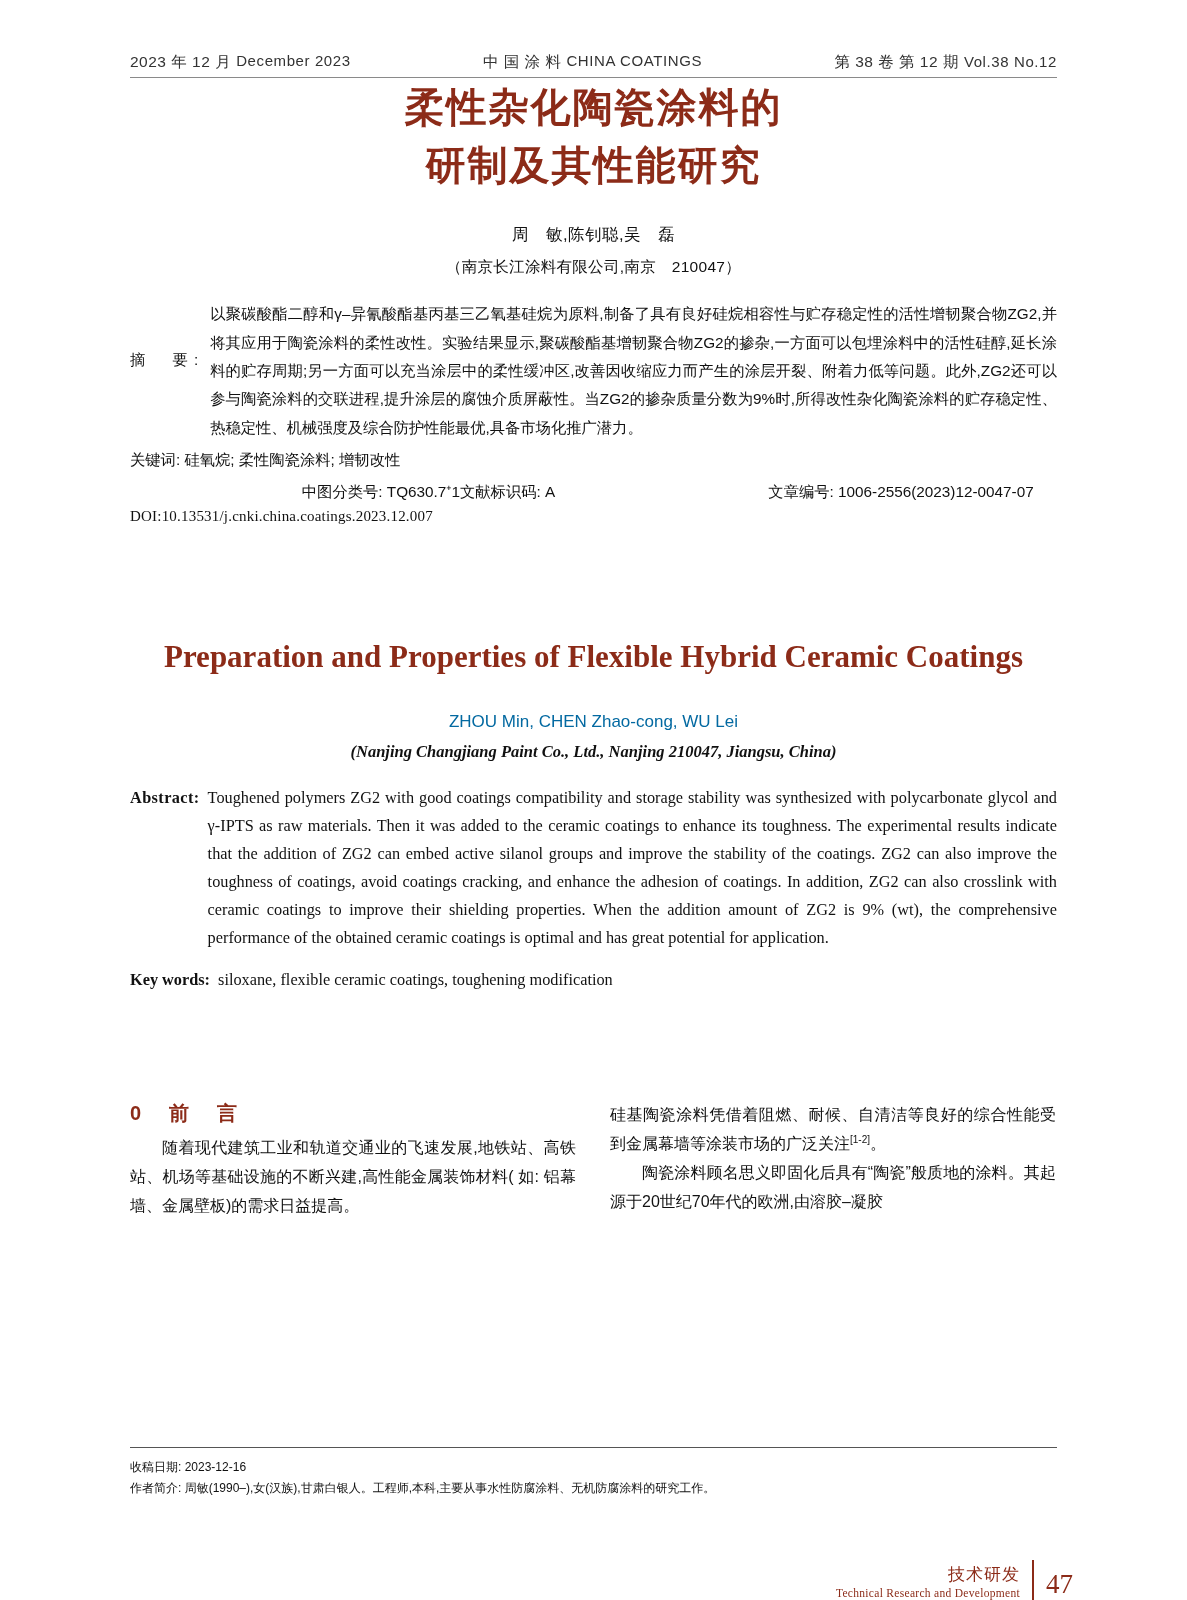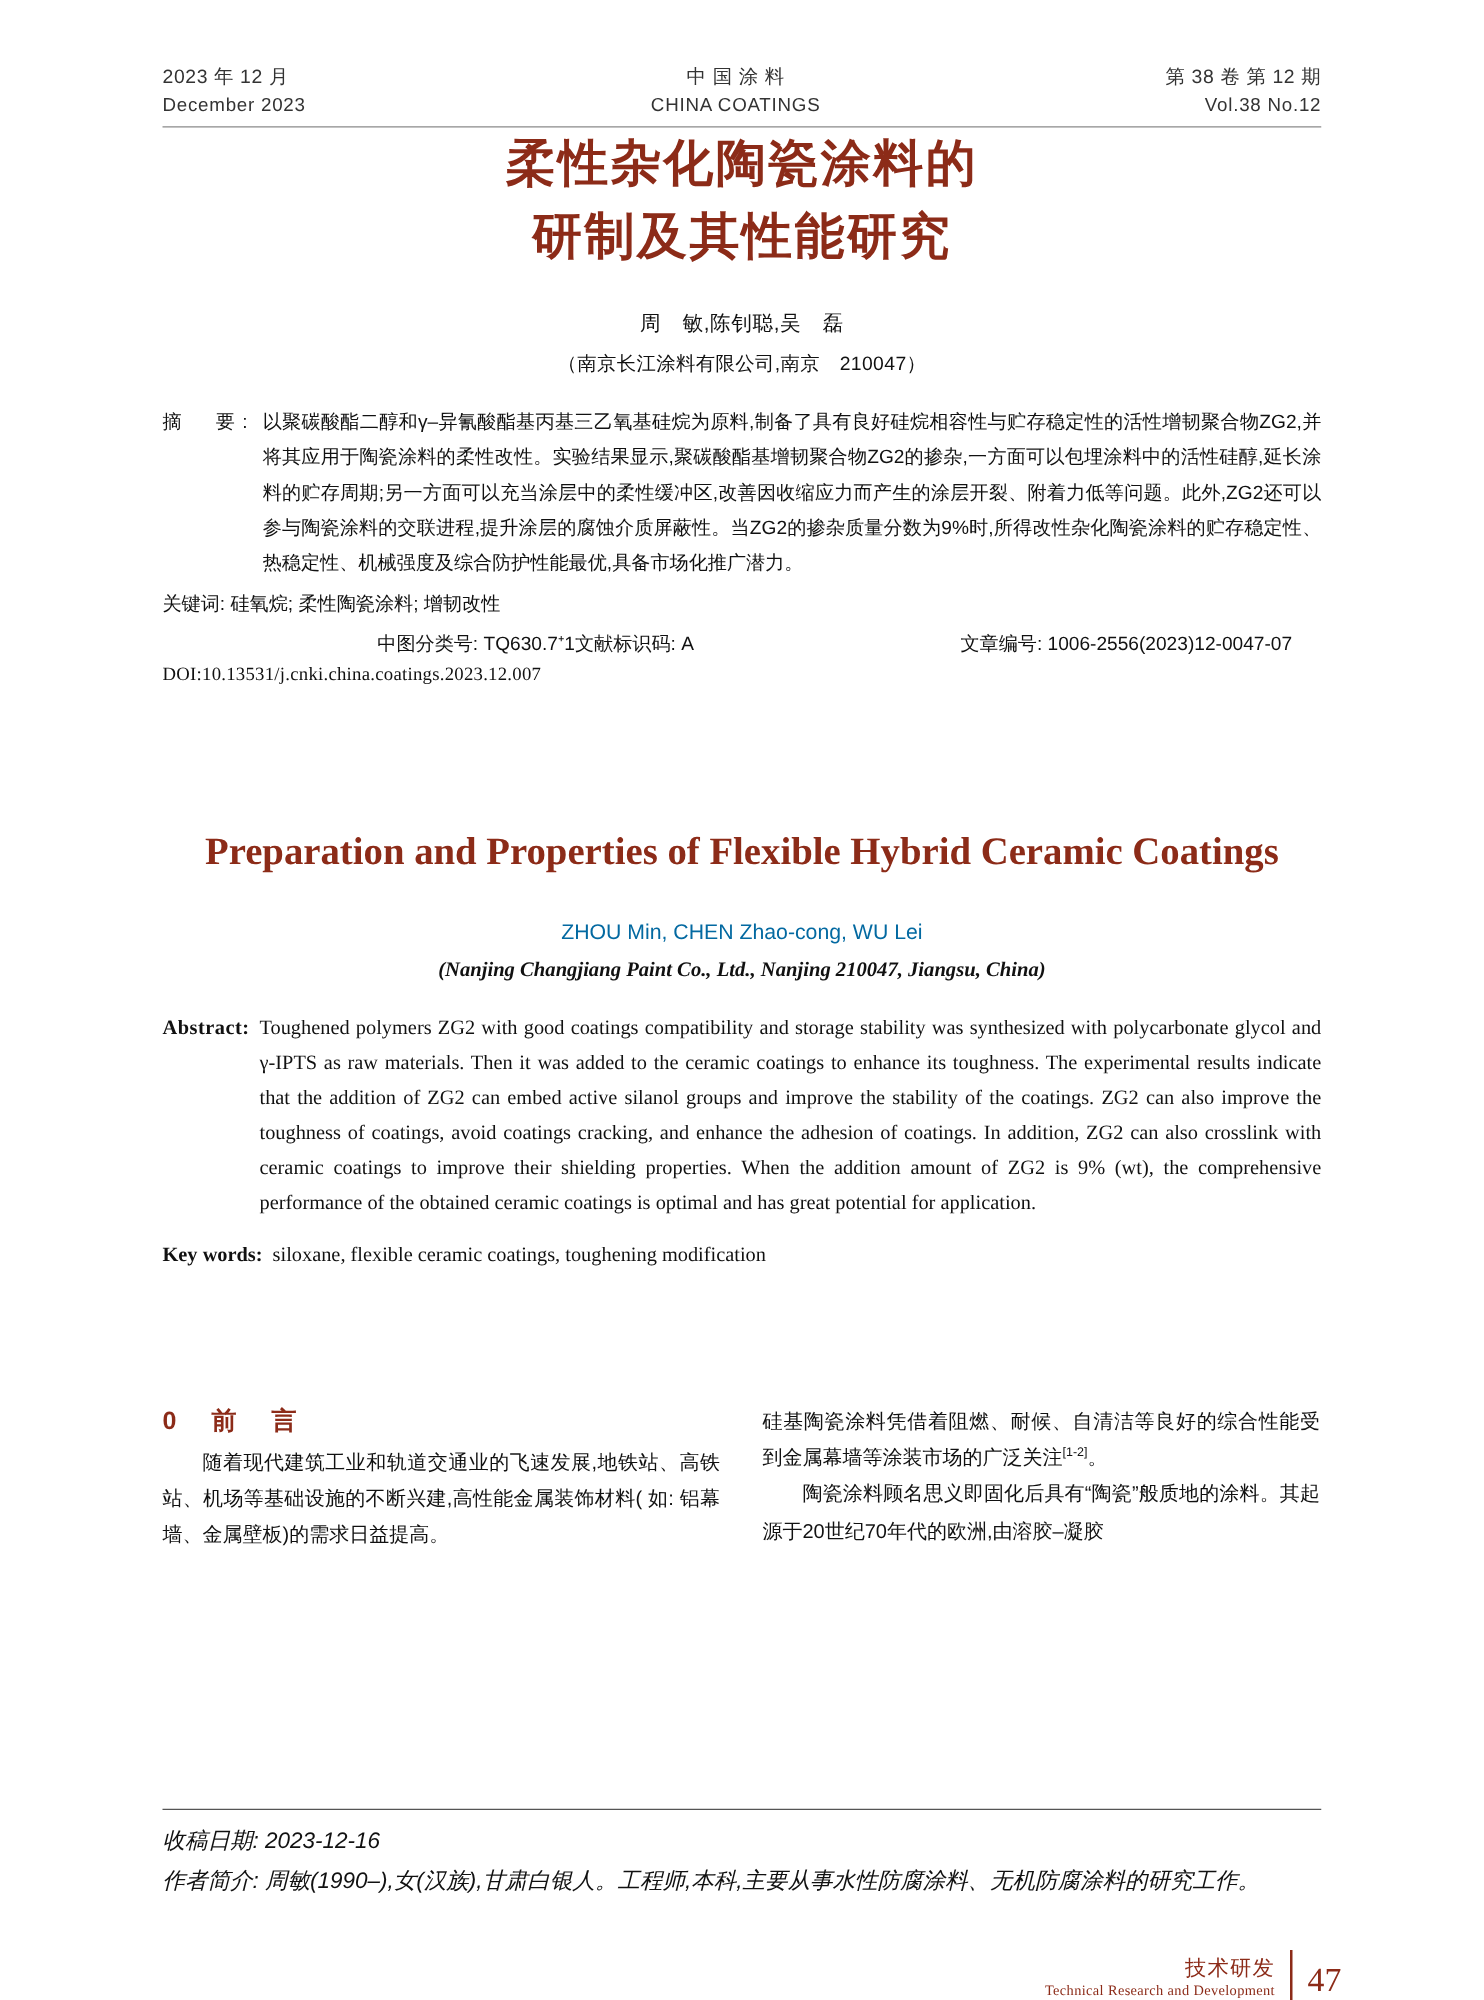--- a/index.html
+++ b/index.html
@@ -30,21 +30,21 @@
     display: flex;
     justify-content: space-between;
     align-items: flex-start;
     font-family: "Liberation Sans", sans-serif;
     color: #333;
     border-bottom: 1.5px solid #8a8a8a;
     padding-bottom: 6px;
   }
   .runhead .col {
     display: flex;
-    flex-direction: column;
+    flex-direction: row;
     gap: 5px;
     font-size: 15.5px;
     line-height: 1.25;
   }
   .runhead .col.center { align-items: center; }
   .runhead .col.right  { align-items: flex-end; }
   .runhead .cn { letter-spacing: 0.5px; }
   .runhead .en { font-size: 15px; letter-spacing: 0.6px; }
 
   
@@ -80,20 +80,21 @@
     display: flex;
     font-family: "Liberation Sans", sans-serif;
     font-size: 15.3px;
     line-height: 1.85;
     color: #111;
   }
   .abs-cn .lbl {
     white-space: nowrap;
     letter-spacing: 6px;
     padding-right: 6px;
+    margin-top: 46px;
   }
   .abs-cn .body {
     text-align: justify;
     text-justify: inter-ideograph;
     flex: 1;
   }
   .kw-cn {
     margin-top: 4px;
     font-family: "Liberation Sans", sans-serif;
     font-size: 15.3px;
@@ -201,24 +202,23 @@
   .footnotes {
     position: absolute;
     left: 130px;
     right: 130px;
     top: 1395px;
     border-top: 1px solid #555;
     padding-top: 9px;
   }
   .footnotes .fn {
     font-family: "Liberation Sans", sans-serif;
-    font-size: 18px;
+    font-size: 12px;
     line-height: 1.75;
     color: #111;
-    font-style: italic;
   }
 
   
   .footer {
     position: absolute;
     right: 114px;
     bottom: 52px;
     display: flex;
     align-items: flex-end;
     gap: 12px;

